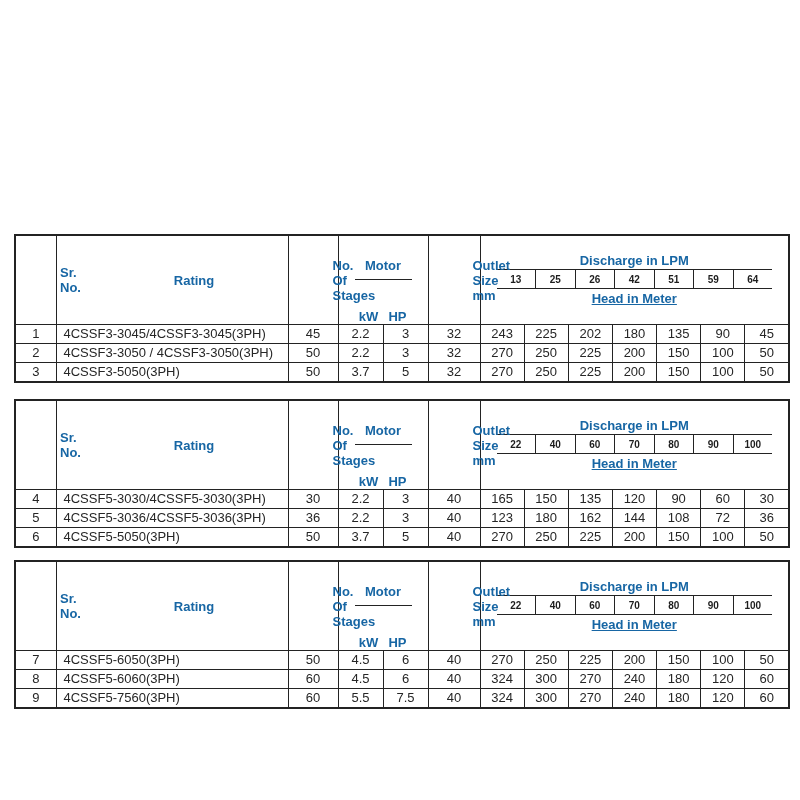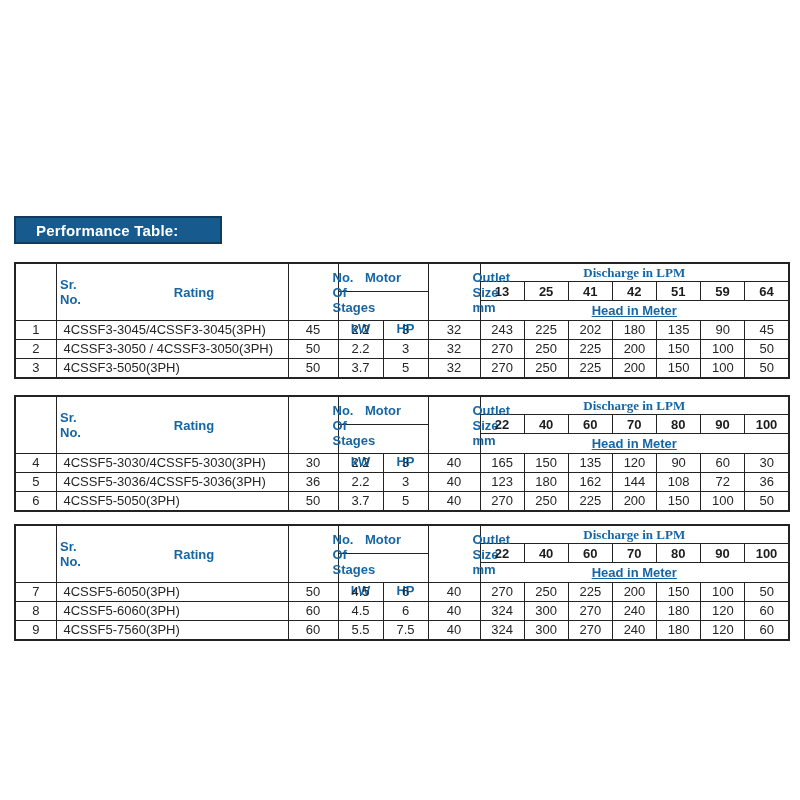--- a/index.html
+++ b/index.html
@@ -20,47 +20,44 @@
     display:flex;align-items:center;padding-left:20px;
   }
   .title-bar span{color:#ffffff;font-weight:bold;font-size:15px;letter-spacing:.2px;}
   table.perf{border-collapse:collapse;table-layout:fixed;width:776px;
     border:2px solid var(--border-dark);}
   table.perf th,table.perf td{border:1px solid var(--border-dark);}
   .w-sr{width:41px}.w-rating{width:232px}.w-stages{width:50px}
   .w-kw{width:45px}.w-hp{width:45px}.w-outlet{width:52px}
   thead th{height:57px;color:var(--header-blue);font-weight:bold;font-size:13px;
     line-height:15px;text-align:center;vertical-align:middle;background:#fff;padding-left:44px;}
-  th.hgroup{padding:0;vertical-align:top;}
+  th.hgroup{padding:16px;vertical-align:top;}
   .motor-top{height:28px;border-bottom:1px solid var(--border-dark);
     display:flex;align-items:center;justify-content:center;}
   .motor-bottom{height:28px;display:flex;}
   .mcell{flex:1;display:flex;align-items:center;justify-content:center;margin-top:36px;}
   .mcell:first-child{border-right:1px solid var(--border-dark);}
   .disch-top{height:18px;border-bottom:1px solid var(--border-dark);
-    display:flex;align-items:center;justify-content:center;font-family:Liberation Serif, serif;}
+    display:flex;align-items:center;justify-content:center;}
   .disch-mid{height:19px;border-bottom:1px solid var(--border-dark);display:flex;}
   .dcell{flex:1;display:flex;align-items:center;justify-content:center;
-    color:#1d1d1d;font-weight:bold;font-size:13px;}
+    color:#1d1d1d;font-weight:bold;font-size:10px;}
   .dcell + .dcell{border-left:1px solid var(--border-dark);}
   .disch-head{height:18px;display:flex;align-items:center;justify-content:center;text-decoration:underline;}
   tbody td{height:19px;padding:0;font-size:13px;color:var(--text-dark);
     line-height:18px;white-space:nowrap;overflow:hidden;}
   td.c-center{text-align:center;}
   td.c-left{text-align:left;padding-left:7px;}
   .t1{margin-top:18px}.t2{margin-top:16px}.t3{margin-top:12px}
 </style>
 </head>
 <body>
 
 <div class="content">
 
-  <div class="title-bar">
-    <span>Performance Table:</span>
-  </div>
 
   <table class="perf t1">
     <colgroup>
         <col class="w-sr">
         <col class="w-rating">
         <col class="w-stages">
         <col class="w-kw">
         <col class="w-hp">
         <col class="w-outlet">
         <col span="7">
@@ -76,21 +73,21 @@
             <div class="mcell">kW</div>
             <div class="mcell">HP</div>
           </div>
         </th>
         <th>Outlet Size mm</th>
         <th class="hgroup" colspan="7">
           <div class="disch-top">Discharge in LPM</div>
           <div class="disch-mid">
             <div class="dcell">13</div>
             <div class="dcell">25</div>
-            <div class="dcell">41</div>
+            <div class="dcell">26</div>
             <div class="dcell">42</div>
             <div class="dcell">51</div>
             <div class="dcell">59</div>
             <div class="dcell">64</div>
           </div>
           <div class="disch-head">Head in Meter</div>
         </th>
       </tr>
     </thead>
     <tbody>

